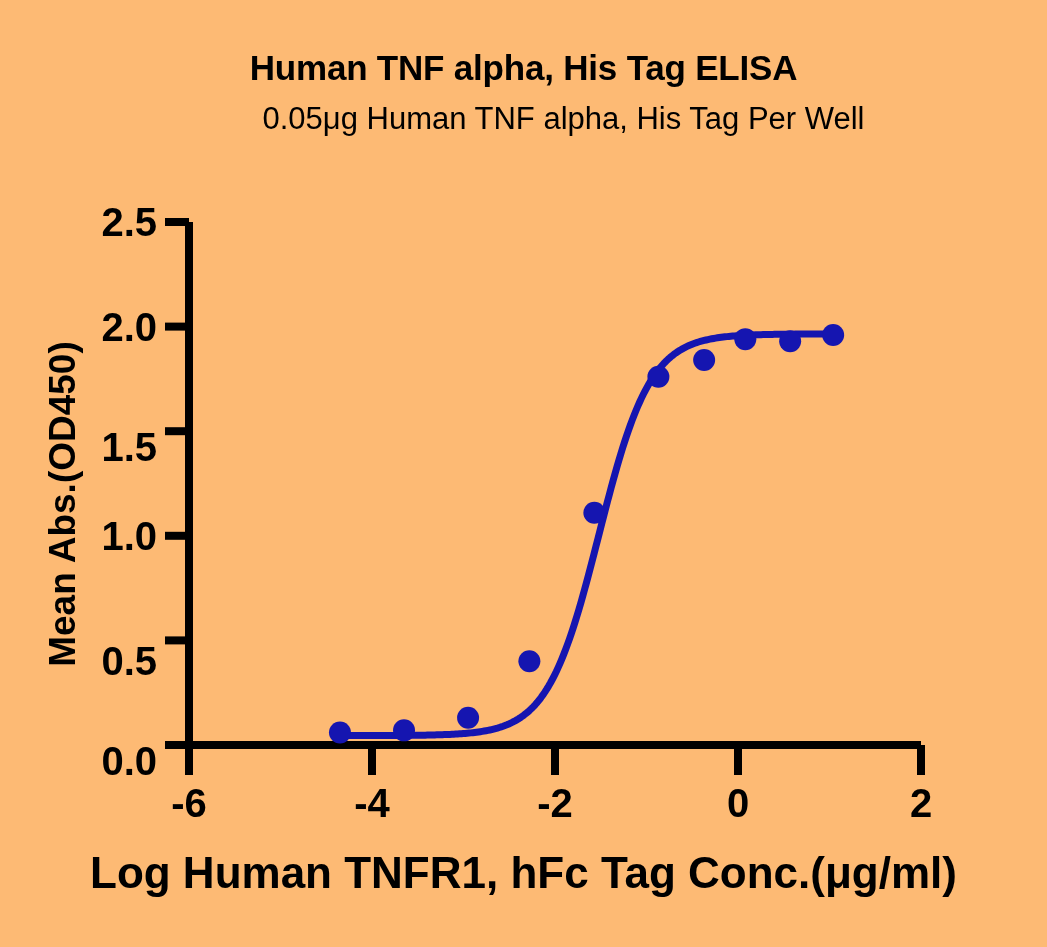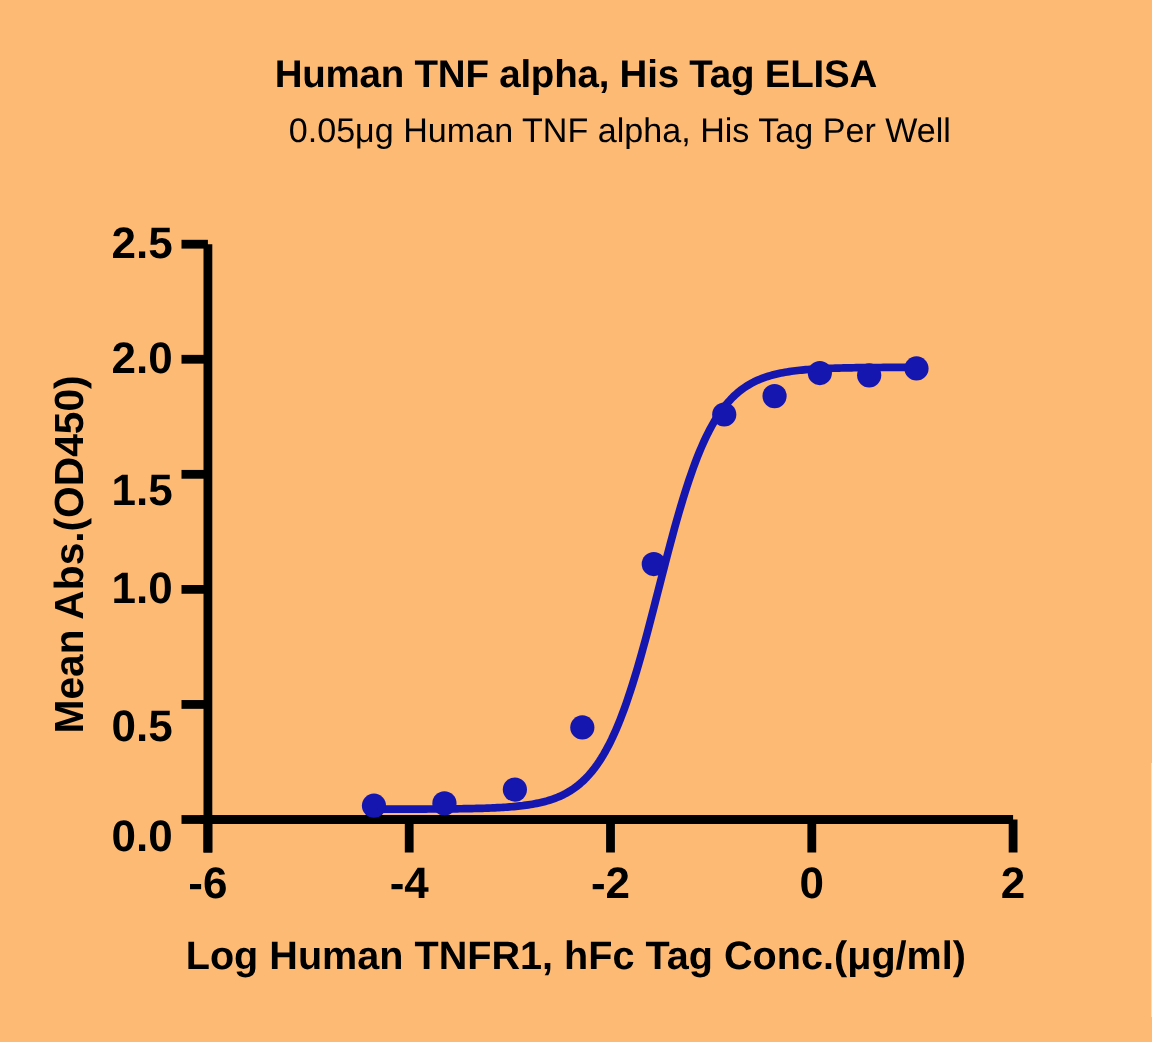--- a/index.html
+++ b/index.html
@@ -61,21 +61,21 @@
     font-weight: bold;
     color: #000000;
     white-space: nowrap;
   }
   #x-axis-title {
     position: absolute;
     left: 0;
     top: 848px;
     width: 1047px;
     text-align: center;
-    font-size: 36px;
+    font-size: 44px;
     font-weight: bold;
     color: #000000;
     white-space: nowrap;
   }
 
   
   #plot-area {
     position: absolute;
     left: 0;
     top: 0;

